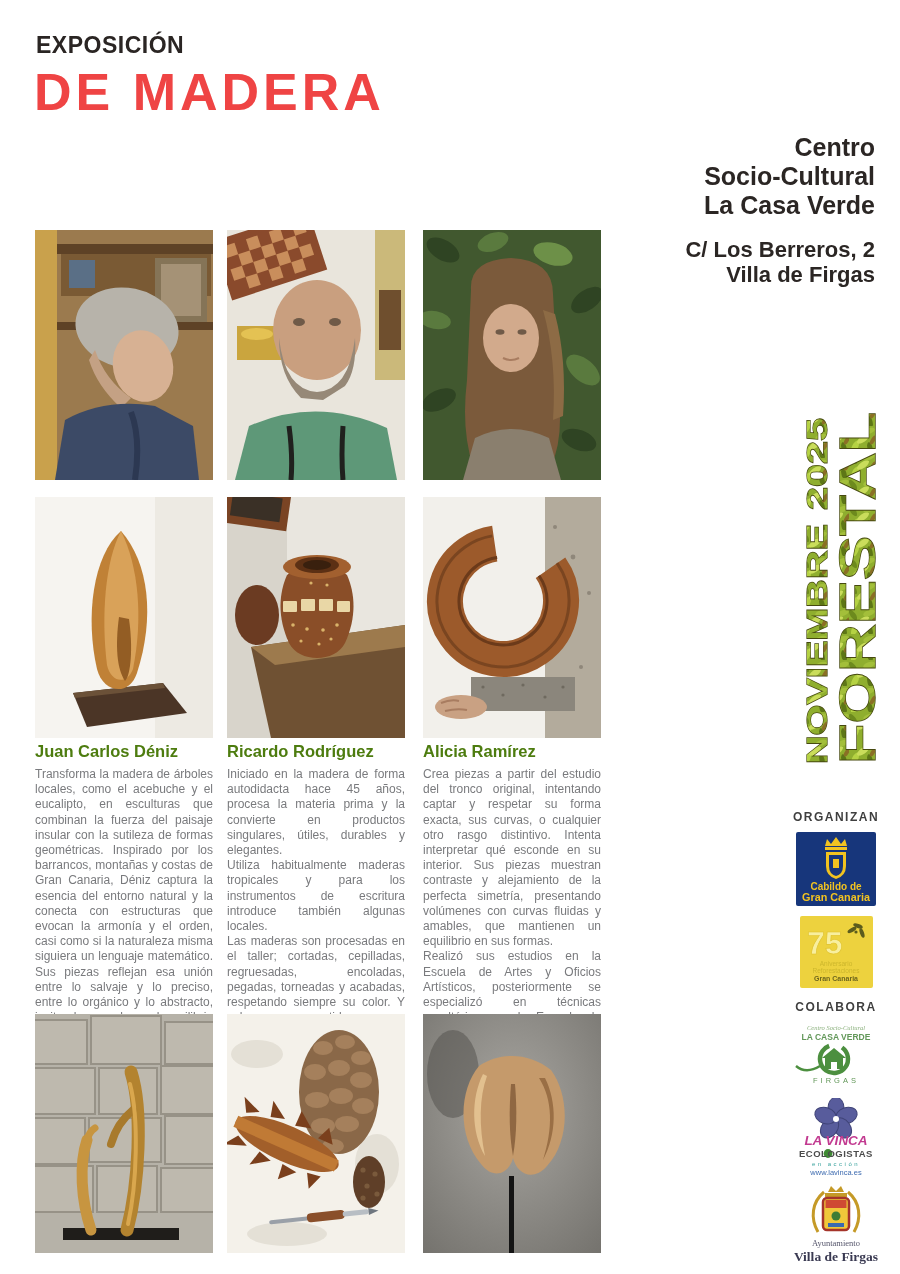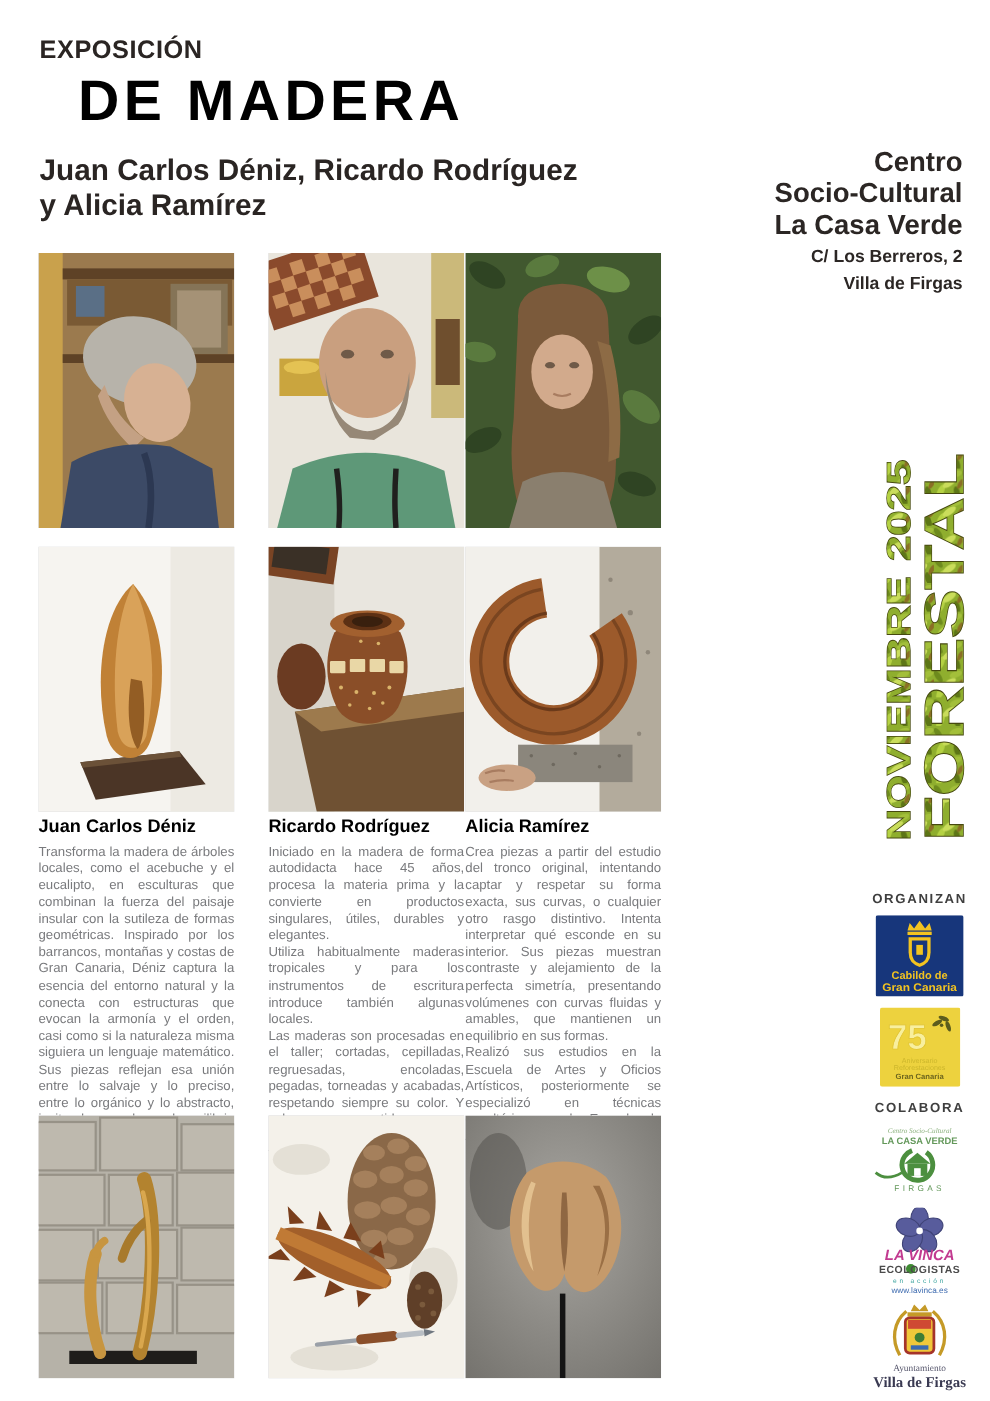--- a/index.html
+++ b/index.html
@@ -2,58 +2,54 @@
 <html><head>
 <meta charset="utf-8">
 <style>
   html,body{margin:0;padding:0;background:#e9e9e9;}
   .poster{position:relative;width:900px;height:1274px;margin:0 auto;background:#ffffff;
           font-family:"Liberation Sans",sans-serif;overflow:hidden;}
   
   .kicker{position:absolute;left:36px;top:32px;font-size:23px;font-weight:bold;
           color:#2a2523;letter-spacing:.5px;}
   .title{position:absolute;left:34px;top:62px;font-size:52px;font-weight:bold;
-         color:#000000;letter-spacing:4px;margin-left:37px;}
+         color:#ef4444;letter-spacing:4px;}
   .artists{position:absolute;left:36px;top:140px;font-size:27px;font-weight:bold;
            color:#2a2523;line-height:31px;}
   
   .info{position:absolute;right:25px;text-align:right;color:#2b2624;font-weight:bold;}
   .info-dates{top:30px;font-size:25px;line-height:29px;}
   .info-venue{top:133px;font-size:25px;line-height:29px;}
-  .info-address{top:221px;font-size:16px;line-height:25px;}
+  .info-address{top:237px;font-size:22px;line-height:25px;}
   .info-schedule{top:284px;font-size:19px;line-height:22.5px;}
   
   .ph{position:absolute;width:178px;overflow:hidden;background:#ddd;}
   .ph svg{display:block;}
-  .c1{left:35px;} .c2{left:244px;} .c3{left:423px;}
+  .c1{left:35px;} .c2{left:227px;} .c3{left:423px;}
   .r1{top:230px;height:250px;} .r2{top:497px;height:241px;} .r3{top:1014px;height:239px;}
   
   .bio{position:absolute;top:742px;width:178px;}
-  .bio h3{margin:0 0 6px 0;font-size:16.5px;font-weight:bold;color:#000000;}
+  .bio h3{margin:0 0 6px 0;font-size:16.5px;font-weight:bold;color:#4d7c0f;}
   .bio p{margin:0;font-size:12px;line-height:15.2px;color:#797a7d;text-align:justify;
          white-space:pre-line;}
   
   .vlogo{position:absolute;left:791px;top:394px;}
   .sidebar{position:absolute;left:778px;top:794px;width:116px;text-align:center;margin-top:16px;}
   .sec-label{font-size:12px;font-weight:bold;letter-spacing:1.5px;color:#3f3f3f;}
   .logo-block{display:block;margin:0 auto;}
   .m8{margin-top:8px;} .m10{margin-top:10px;} .m12{margin-top:12px;}
   .m2{margin-top:2px;}
 </style>
 </head>
 <body>
 
 <div class="poster">
 
   <div class="kicker">EXPOSICIÓN</div>
   <div class="title">DE MADERA</div>
-  <div class="artists">
-    <div>Juan Carlos Déniz, Ricardo Rodríguez</div>
-    <div>y Alicia Ramírez</div>
-  </div>
 
   <div class="info info-venue">
     <div>Centro</div>
     <div>Socio-Cultural</div>
     <div>La Casa Verde</div>
   </div>
   <div class="info info-address">
     <div>C/ Los Berreros, 2</div>
     <div>Villa de Firgas</div>
   </div>

